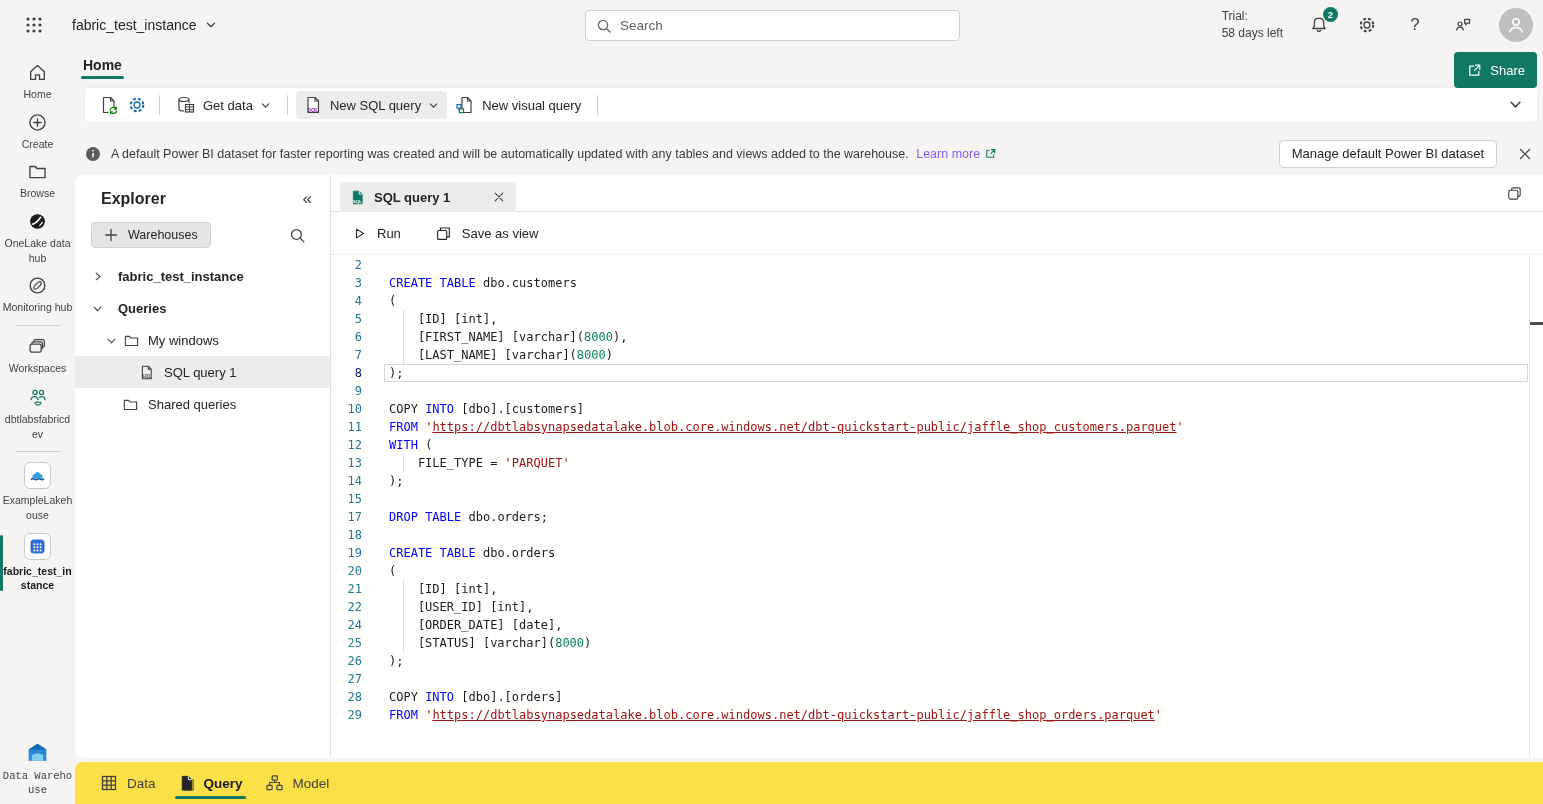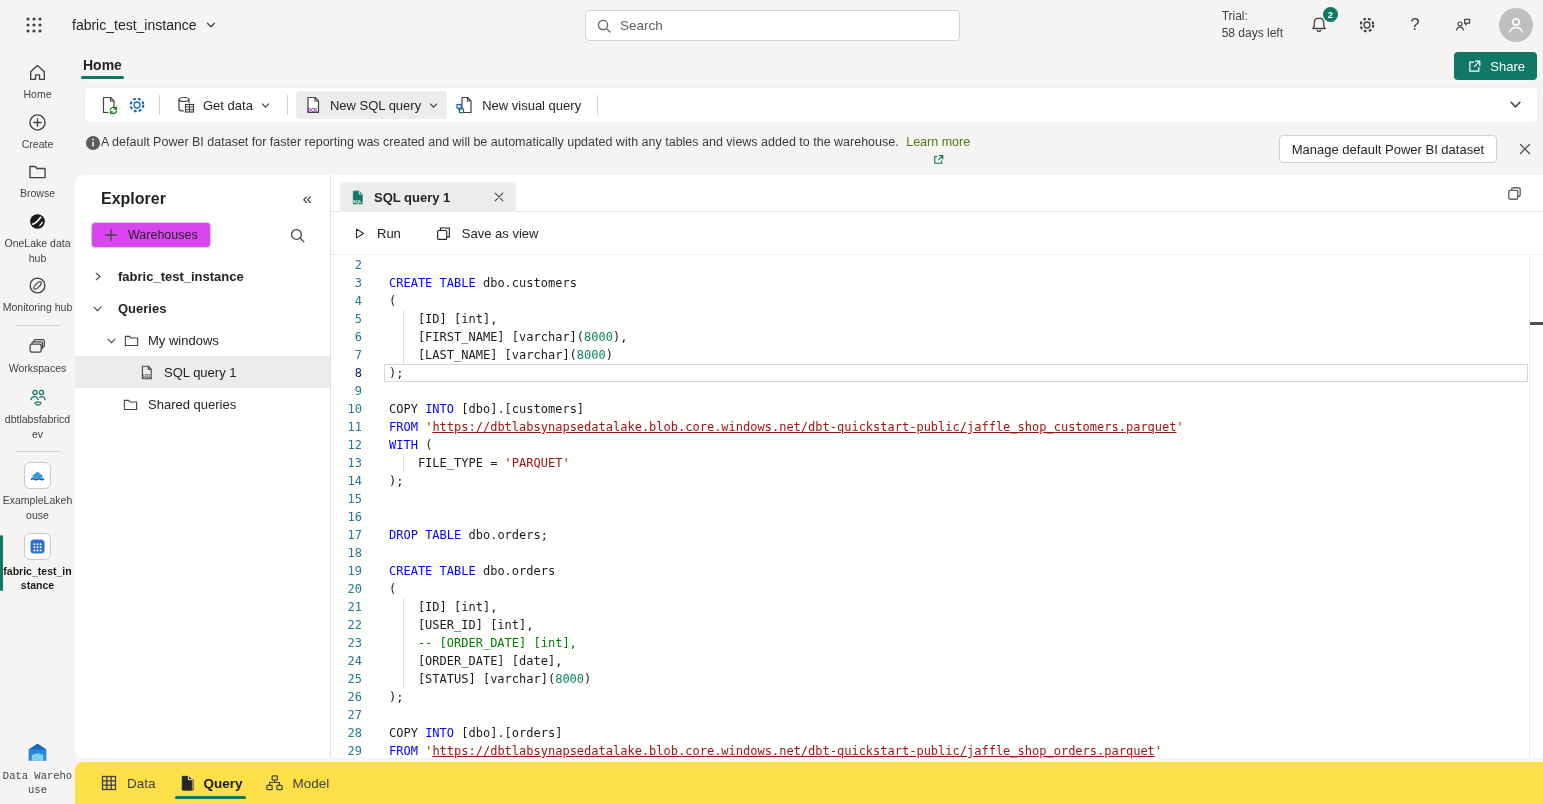--- a/index.html
+++ b/index.html
@@ -19,55 +19,55 @@
   .trial { text-align:left; font-size:12px; color:#424242; line-height:1.45; }
   .iconbtn { position:relative; width:24px; height:24px; display:flex; align-items:center; justify-content:center; cursor:pointer; color:#424242; }
   .badge { position:absolute; top:-6px; right:-7px; min-width:15px; height:15px; border-radius:8px; background:#117865; color:#fff; font-size:9.5px; display:flex; align-items:center; justify-content:center; padding:0 3px; font-weight:700; }
   .help-glyph { font-size:17px; color:#424242; }
   .avatar { width:34px; height:34px; border-radius:50%; background:#c0bfbe; display:flex; align-items:center; justify-content:center; cursor:pointer; }
 
   
   .ribbon { position:absolute; top:50px; left:75px; right:0; height:34px; display:flex; align-items:center; }
   .home-tab { margin-left:6px; font-size:14px; font-weight:700; position:relative; padding:4px 2px 8px; cursor:pointer; }
   .home-tab::after { content:""; position:absolute; left:0; right:0; bottom:2px; height:3px; border-radius:2px; background:#117865; }
-  .share-btn { position:absolute; right:6px; top:2px; height:28px; background:#117865; border:0; border-radius:4px; color:#fff; font-size:13px; font-family:"Liberation Sans",sans-serif; display:flex; align-items:center; gap:7px; padding:0 12px; cursor:pointer; }
+  .share-btn { position:absolute; right:6px; top:2px; height:36px; background:#117865; border:0; border-radius:4px; color:#fff; font-size:13px; font-family:"Liberation Sans",sans-serif; display:flex; align-items:center; gap:7px; padding:0 12px; cursor:pointer; }
 
   
   .toolbar { position:absolute; top:88px; left:85px; width:1452px; height:34px; background:#fff; border-radius:4px; display:flex; align-items:center; padding:0 10px; box-shadow:0 0 2px rgba(0,0,0,.08); }
   .tb-iconbtn { width:28px; height:28px; display:flex; align-items:center; justify-content:center; border-radius:4px; cursor:pointer; }
   .tb-sep { width:1px; height:20px; background:#d1d1d1; margin:0 8px; }
   .tb-btn { height:28px; display:flex; align-items:center; gap:7px; padding:0 8px; border-radius:4px; font-size:13px; color:#242424; cursor:pointer; }
   .tb-btn.hl { background:#ececeb; }
   .tb-collapse { position:absolute; right:14px; top:9px; cursor:pointer; }
 
   
-  .banner { position:absolute; top:135px; left:85px; right:6px; height:37px; display:flex; align-items:flex-start; }
+  .banner { position:absolute; top:135px; left:85px; right:6px; height:37px; display:flex; align-items:center; gap:10px; }
   .banner-text { font-size:12.5px; color:#3b3b3b; }
-  .learn-more { color:#4d7c0f; text-decoration:none; display:inline-flex; align-items:center; gap:4px; margin-left:4px; cursor:pointer;flex-direction:column; }
+  .learn-more { color:#8b5cf6; text-decoration:none; display:inline-flex; align-items:center; gap:4px; margin-left:4px; cursor:pointer; }
   .banner-right { margin-left:auto; display:flex; align-items:center; gap:16px; }
   .manage-btn { height:28px; background:#fff; border:1px solid #d1d1d1; border-radius:4px; font-size:13px; font-family:"Liberation Sans",sans-serif; color:#242424; padding:0 12px; cursor:pointer; }
 
   
   .rail { position:absolute; left:0; top:50px; bottom:0; width:75px; display:flex; flex-direction:column; align-items:center; padding-top:12px; }
   .rail-item { position:relative; width:75px; display:flex; flex-direction:column; align-items:center; margin-bottom:10px; cursor:pointer; }
   .rail-item .lbl { margin-top:4px; font-size:10.5px; color:#424242; text-align:center; width:70px; line-height:1.4; word-break:break-all; }
   .rail-item.selected .lbl { font-weight:700; color:#1b1b1b; }
   .rail-item.selected::before { content:""; position:absolute; left:0; top:2px; bottom:2px; width:3px; border-radius:2px; background:#117865; }
   .rail-divider { width:46px; border-top:1px solid #d1d1d1; margin:0 0 10px; }
   .rail-spacer { flex:1; }
   .sq-icon { width:27px; height:27px; border:1px solid #c8c8c8; border-radius:6px; background:#fff; display:flex; align-items:center; justify-content:center; }
 
   
   .content { position:absolute; top:175px; left:75px; right:0; bottom:46px; background:#fff; border-radius:8px 0 0 8px; }
   .explorer { position:absolute; left:0; top:0; bottom:0; width:256px; border-right:1px solid #e0e0e0; }
   .exp-head { display:flex; align-items:center; justify-content:space-between; padding:14px 18px 0 26px; }
   .exp-title { font-size:16px; font-weight:700; }
   .collapse-glyph { font-size:17px; color:#424242; cursor:pointer; }
   .exp-toolbar { display:flex; align-items:center; justify-content:space-between; padding:13px 24px 0 16px; }
-  .warehouses-btn { height:26px; border:1px solid #d1d1d1; border-radius:4px; background:#d946ef; display:flex; align-items:center; gap:10px; padding:0 12px; font-size:12.5px; color:#242424; cursor:pointer; font-family:"Liberation Sans",sans-serif; }
+  .warehouses-btn { height:26px; border:1px solid #d1d1d1; border-radius:4px; background:#e5e5e5; display:flex; align-items:center; gap:10px; padding:0 12px; font-size:12.5px; color:#242424; cursor:pointer; font-family:"Liberation Sans",sans-serif; }
   .tree { margin-top:12px; }
   .tree-row { height:32px; display:flex; align-items:center; cursor:pointer; font-size:13px; color:#242424; }
   .tree-row.bold { font-weight:700; }
   .tree-row.selected { background:#ececeb; }
   .tr-caret { width:16px; height:16px; display:flex; align-items:center; justify-content:center; }
 
   
   .editor-pane { position:absolute; left:256px; right:0; top:0; bottom:0; }
   .tabbar { position:relative; height:37px; border-bottom:1px solid #e0e0e0; }
   .qtab { position:absolute; left:9px; top:7px; height:30px; width:176px; background:#ececeb; border-radius:4px 4px 0 0; display:flex; align-items:center; gap:8px; padding:0 8px 0 10px; cursor:pointer; }
@@ -514,24 +514,20 @@
           </div>
           <div class="code-row">
             <span class="ln">14</span>
             <span class="codetxt"><span class="tk-p">);</span></span>
           </div>
           <div class="code-row">
             <span class="ln">15</span>
             <span class="codetxt"></span>
           </div>
           <div class="code-row">
-            <span class="ln">16</span>
-            <span class="codetxt"></span>
-          </div>
-          <div class="code-row">
             <span class="ln">17</span>
             <span class="codetxt"><span class="tk-k">DROP</span><span class="tk-p"> </span><span class="tk-k">TABLE</span><span class="tk-p"> dbo.orders;</span></span>
           </div>
           <div class="code-row">
             <span class="ln">18</span>
             <span class="codetxt"></span>
           </div>
           <div class="code-row">
             <span class="ln">19</span>
             <span class="codetxt"><span class="tk-k">CREATE</span><span class="tk-p"> </span><span class="tk-k">TABLE</span><span class="tk-p"> dbo.orders</span></span>
@@ -542,25 +538,20 @@
           </div>
           <div class="code-row">
             <span class="guide"></span>
             <span class="ln">21</span>
             <span class="codetxt"><span class="tk-p">    [ID] [int],</span></span>
           </div>
           <div class="code-row">
             <span class="guide"></span>
             <span class="ln">22</span>
             <span class="codetxt"><span class="tk-p">    [USER_ID] [int],</span></span>
-          </div>
-          <div class="code-row">
-            <span class="guide"></span>
-            <span class="ln">23</span>
-            <span class="codetxt"><span class="tk-c">    -- [ORDER_DATE] [int],</span></span>
           </div>
           <div class="code-row">
             <span class="guide"></span>
             <span class="ln">24</span>
             <span class="codetxt"><span class="tk-p">    [ORDER_DATE] [date],</span></span>
           </div>
           <div class="code-row">
             <span class="guide"></span>
             <span class="ln">25</span>
             <span class="codetxt"><span class="tk-p">    [STATUS] [varchar](</span><span class="tk-n">8000</span><span class="tk-p">)</span></span>

